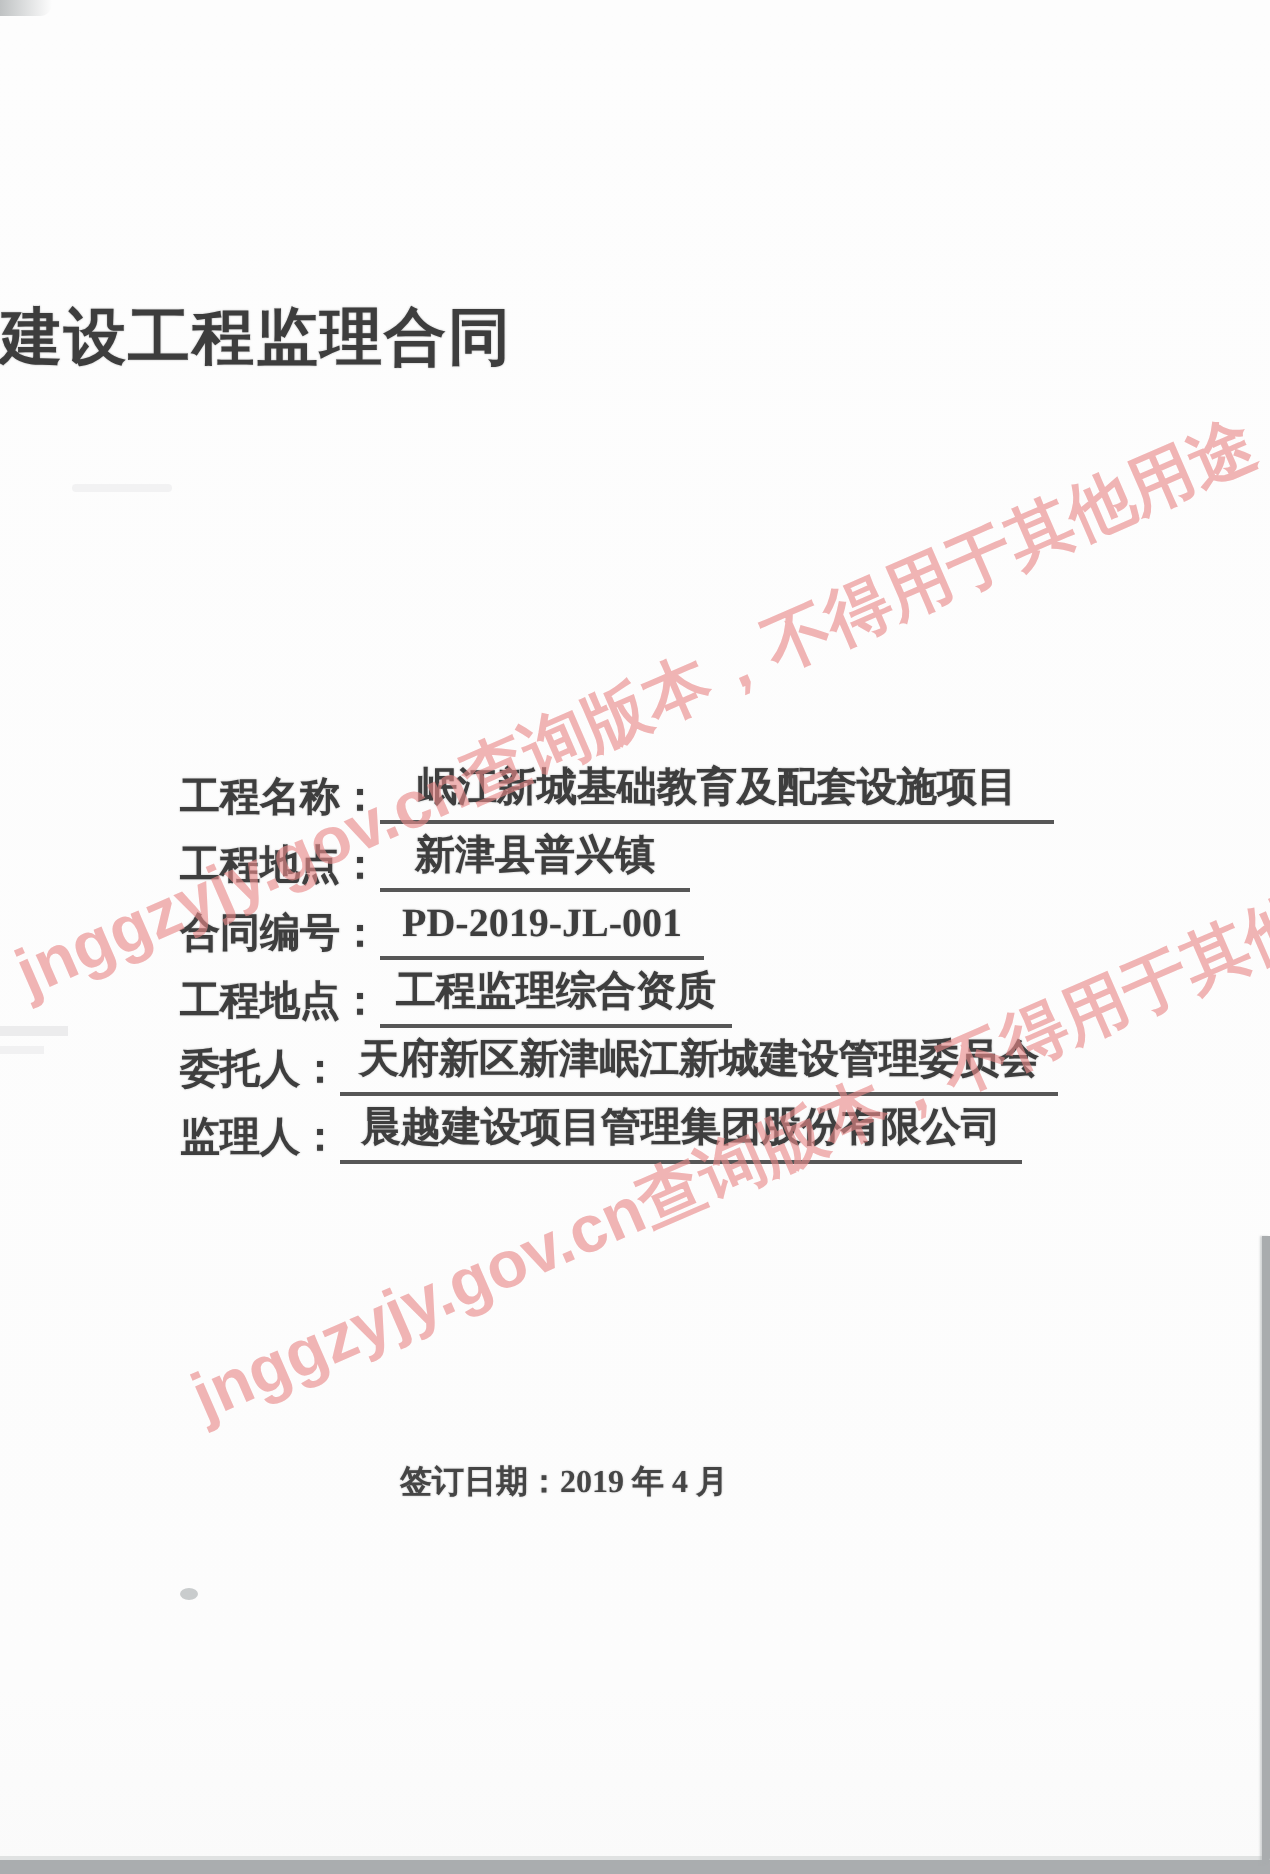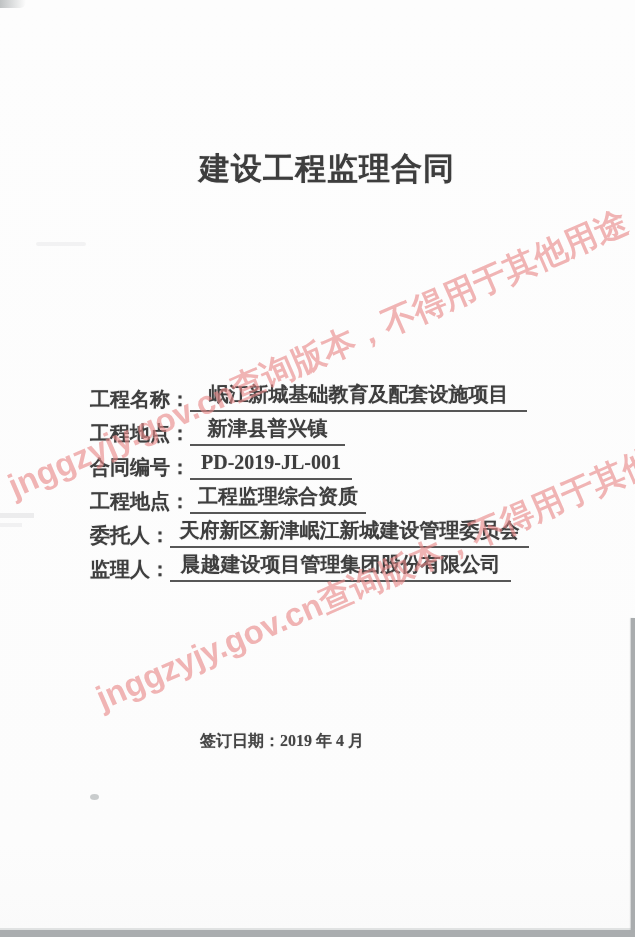--- a/index.html
+++ b/index.html
@@ -15,28 +15,27 @@
     inset: 0;
     background: linear-gradient(180deg, #fdfdfd 0%, #fcfcfc 90%, #fafafa 100%);
   }
 
   
   .doc-title {
     position: absolute;
     top: 148px;
     left: 0;
     width: 100%;
-    text-align: center;
+    text-align: left;
     font-size: 31px;
     font-weight: bold;
     letter-spacing: 1px;
     color: #3d3d3d;
     text-shadow: 0 0 1px rgba(70,70,70,0.45);
     z-index: 2;
-    padding-left: 19px;
   }
 
   
   .fields {
     position: absolute;
     top: 382px;
     left: 90px;
     z-index: 2;
   }
   .field-row {

